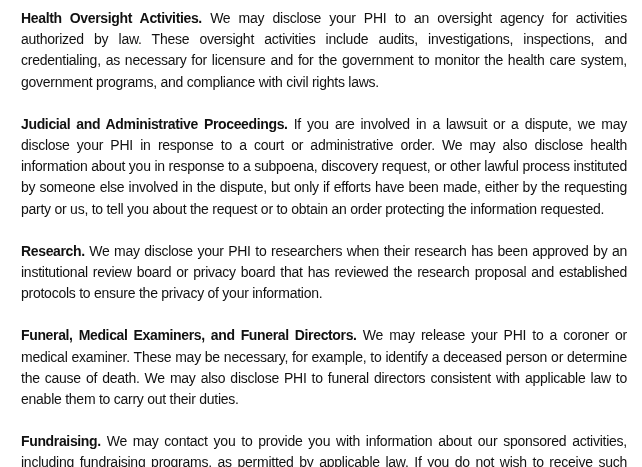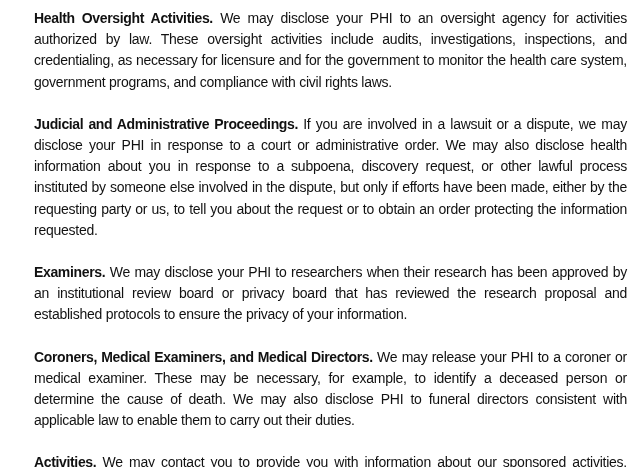--- a/index.html
+++ b/index.html
@@ -14,34 +14,34 @@
     position: absolute;
     left: 21px;
     top: 8px;
     width: 606px;
     font-family: "Liberation Sans Narrow", "Liberation Sans", sans-serif;
     font-size: 14px;
     line-height: 21.2px;
     color: #111111;
   }
   .para {
-    margin: 0 0 21px 13px;
+    margin: 0 0 21px 0;
     text-align: justify;
     letter-spacing: -0.25px;
     word-spacing: 0px;
   }
   .para.last { text-align: justify; }
   .heading { font-weight: bold; letter-spacing: -0.35px; }
 </style>
 </head>
 <body>
 
 <div class="doc">
   <p class="para"><span class="heading">Health Oversight Activities.</span><span> We may disclose your PHI to an oversight agency for activities authorized by law. These oversight activities include audits, investigations, inspections, and credentialing, as necessary for licensure and for the government to monitor the health care system, government programs, and compliance with civil rights laws.</span></p>
 
   <p class="para"><span class="heading">Judicial and Administrative Proceedings.</span><span> If you are involved in a lawsuit or a dispute, we may disclose your PHI in response to a court or administrative order. We may also disclose health information about you in response to a subpoena, discovery request, or other lawful process instituted by someone else involved in the dispute, but only if efforts have been made, either by the requesting party or us, to tell you about the request or to obtain an order protecting the information requested.</span></p>
 
-  <p class="para"><span class="heading">Examiners.</span><span> We may disclose your PHI to researchers when their research has been approved by an institutional review board or privacy board that has reviewed the research proposal and established protocols to ensure the privacy of your information.</span></p>
+  <p class="para"><span class="heading">Research.</span><span> We may disclose your PHI to researchers when their research has been approved by an institutional review board or privacy board that has reviewed the research proposal and established protocols to ensure the privacy of your information.</span></p>
 
-  <p class="para"><span class="heading">Coroners, Medical Examiners, and Medical Directors.</span><span> We may release your PHI to a coroner or medical examiner. These may be necessary, for example, to identify a deceased person or determine the cause of death. We may also disclose PHI to funeral directors consistent with applicable law to enable them to carry out their duties.</span></p>
+  <p class="para"><span class="heading">Funeral, Medical Examiners, and Funeral Directors.</span><span> We may release your PHI to a coroner or medical examiner. These may be necessary, for example, to identify a deceased person or determine the cause of death. We may also disclose PHI to funeral directors consistent with applicable law to enable them to carry out their duties.</span></p>
 
-  <p class="para last"><span class="heading">Activities.</span><span> We may contact you to provide you with information about our sponsored activities, including fundraising programs, as permitted by applicable law. If you do not wish to receive such information from us, you may opt out of receiving the communications.</span></p>
+  <p class="para last"><span class="heading">Fundraising.</span><span> We may contact you to provide you with information about our sponsored activities, including fundraising programs, as permitted by applicable law. If you do not wish to receive such information from us, you may opt out of receiving the communications.</span></p>
 </div>
 
 </body></html>

